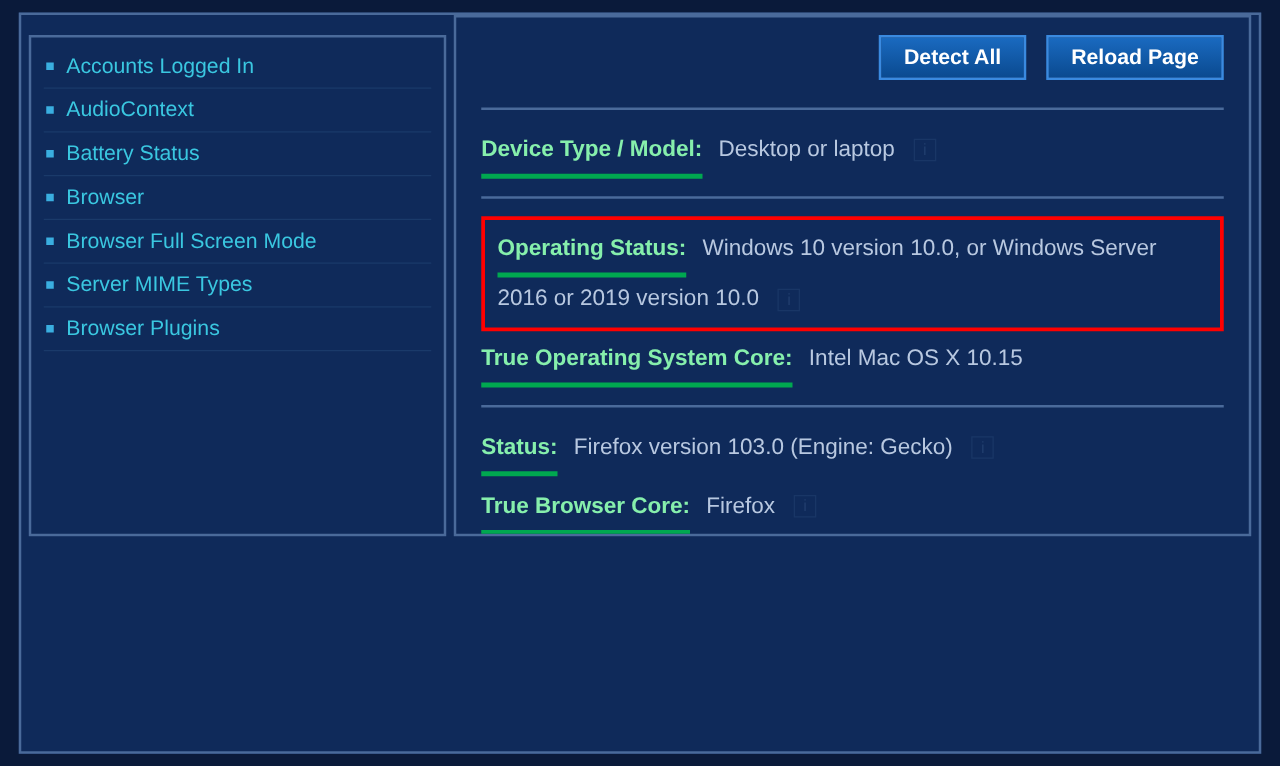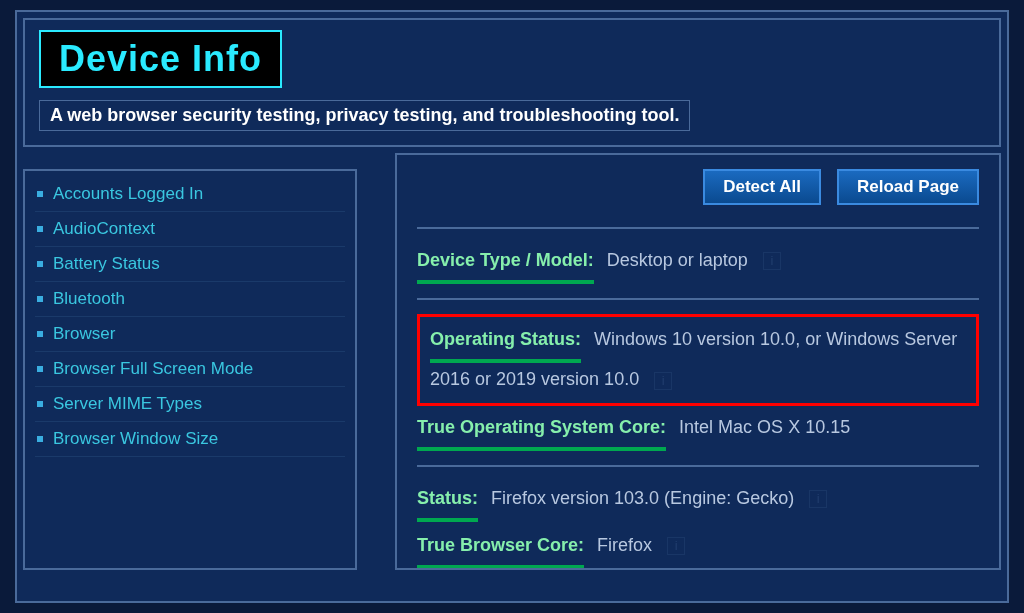--- a/index.html
+++ b/index.html
@@ -80,21 +80,20 @@
     .sidebar-item .label {
       color: #3ac7e0;
       font-size: 17px;
     }
     .main-panel {
       flex: 1;
       border: 2px solid #4a6a9a;
       background: #0f2a5a;
       padding: 14px 20px;
       overflow: hidden;
-      margin-left: 32px;
     }
     .button-row {
       display: flex;
       justify-content: flex-end;
       gap: 16px;
       margin-bottom: 22px;
     }
     .btn {
       background: linear-gradient(to bottom, #1a6ac0, #0a4a90);
       border: 2px solid #3a8ae0;
@@ -145,65 +144,51 @@
       margin-left: 10px;
       vertical-align: middle;
       opacity: 0.4;
     }
   </style>
 </head>
 <body>
 
 <div class="outer-frame">
 
-  <div class="header-bar">
-    <div class="logo-box">
-      <span class="title">Device Info</span>
-    </div>
-    <div>
-      <div class="subtitle-box">
-        <span class="subtitle">A web browser security testing, privacy testing, and troubleshooting tool.</span>
-      </div>
-    </div>
-  </div>
 
   <div class="content-row">
 
     <div class="sidebar">
       <div class="sidebar-item">
         <span class="bullet"></span>
         <span class="label">Accounts Logged In</span>
       </div>
       <div class="sidebar-item">
         <span class="bullet"></span>
         <span class="label">AudioContext</span>
       </div>
       <div class="sidebar-item">
         <span class="bullet"></span>
         <span class="label">Battery Status</span>
       </div>
       <div class="sidebar-item">
         <span class="bullet"></span>
-        <span class="label">Bluetooth</span>
-      </div>
-      <div class="sidebar-item">
-        <span class="bullet"></span>
         <span class="label">Browser</span>
       </div>
       <div class="sidebar-item">
         <span class="bullet"></span>
         <span class="label">Browser Full Screen Mode</span>
       </div>
       <div class="sidebar-item">
         <span class="bullet"></span>
         <span class="label">Server MIME Types</span>
       </div>
       <div class="sidebar-item">
         <span class="bullet"></span>
-        <span class="label">Browser Window Size</span>
+        <span class="label">Browser Plugins</span>
       </div>
     </div>
 
     <div class="main-panel">
       <div class="button-row">
         <button class="btn">Detect All</button>
         <button class="btn">Reload Page</button>
       </div>
 
       <hr class="divider">

